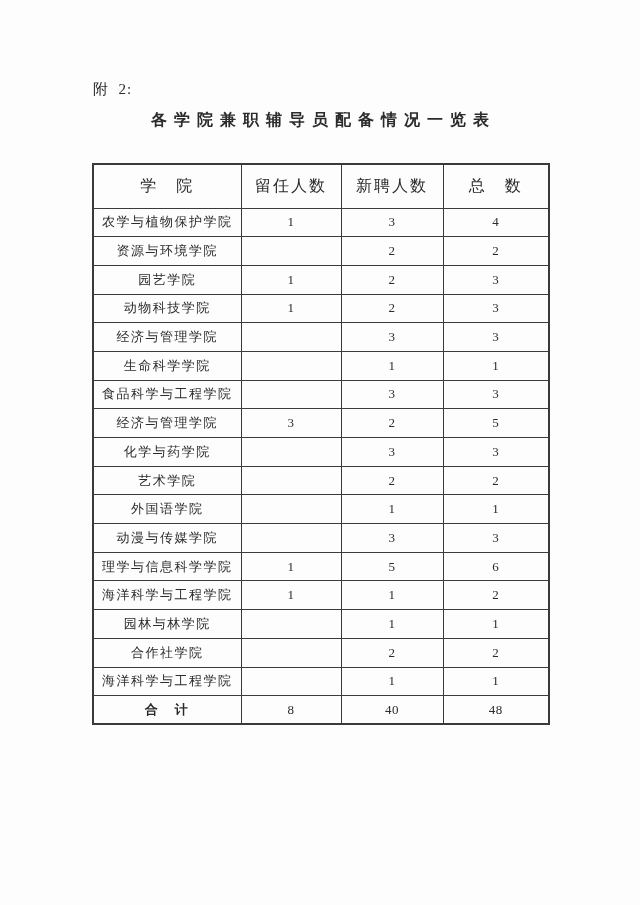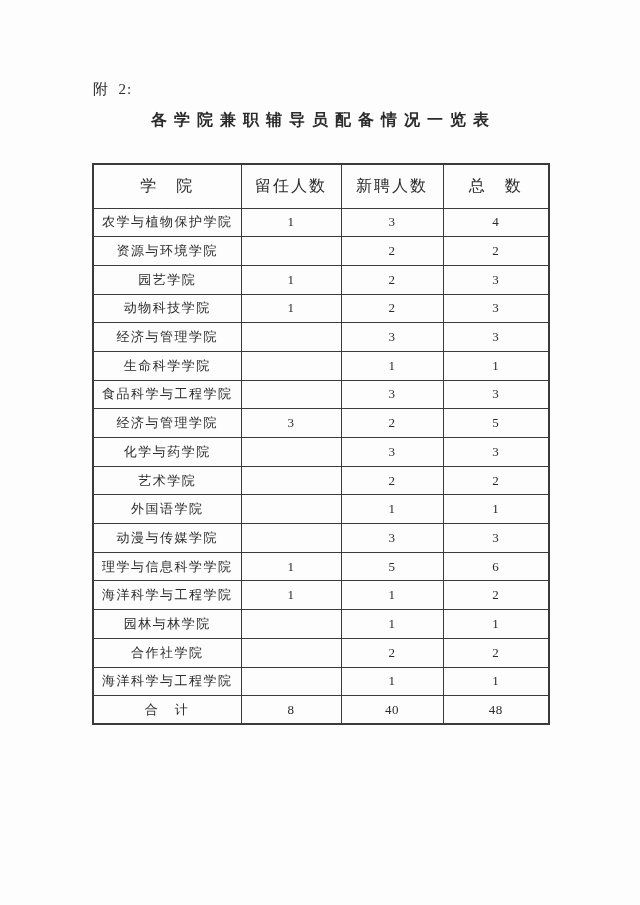--- a/index.html
+++ b/index.html
@@ -77,20 +77,21 @@
     font-size: 13px;
   }
   table.roster td.college-cell {
     letter-spacing: 1.5px;
   }
   table.roster td.num-cell {
     letter-spacing: 0.5px;
   }
   table.roster tr.summary-row td.college-cell {
     letter-spacing: 2px;
+    font-weight: bold;
   }
 </style>
 </head>
 <body>
 
 <div class="page">
   <div class="attachment-label">附  2:</div>
 
   <h1 class="doc-title">各学院兼职辅导员配备情况一览表</h1>
 

